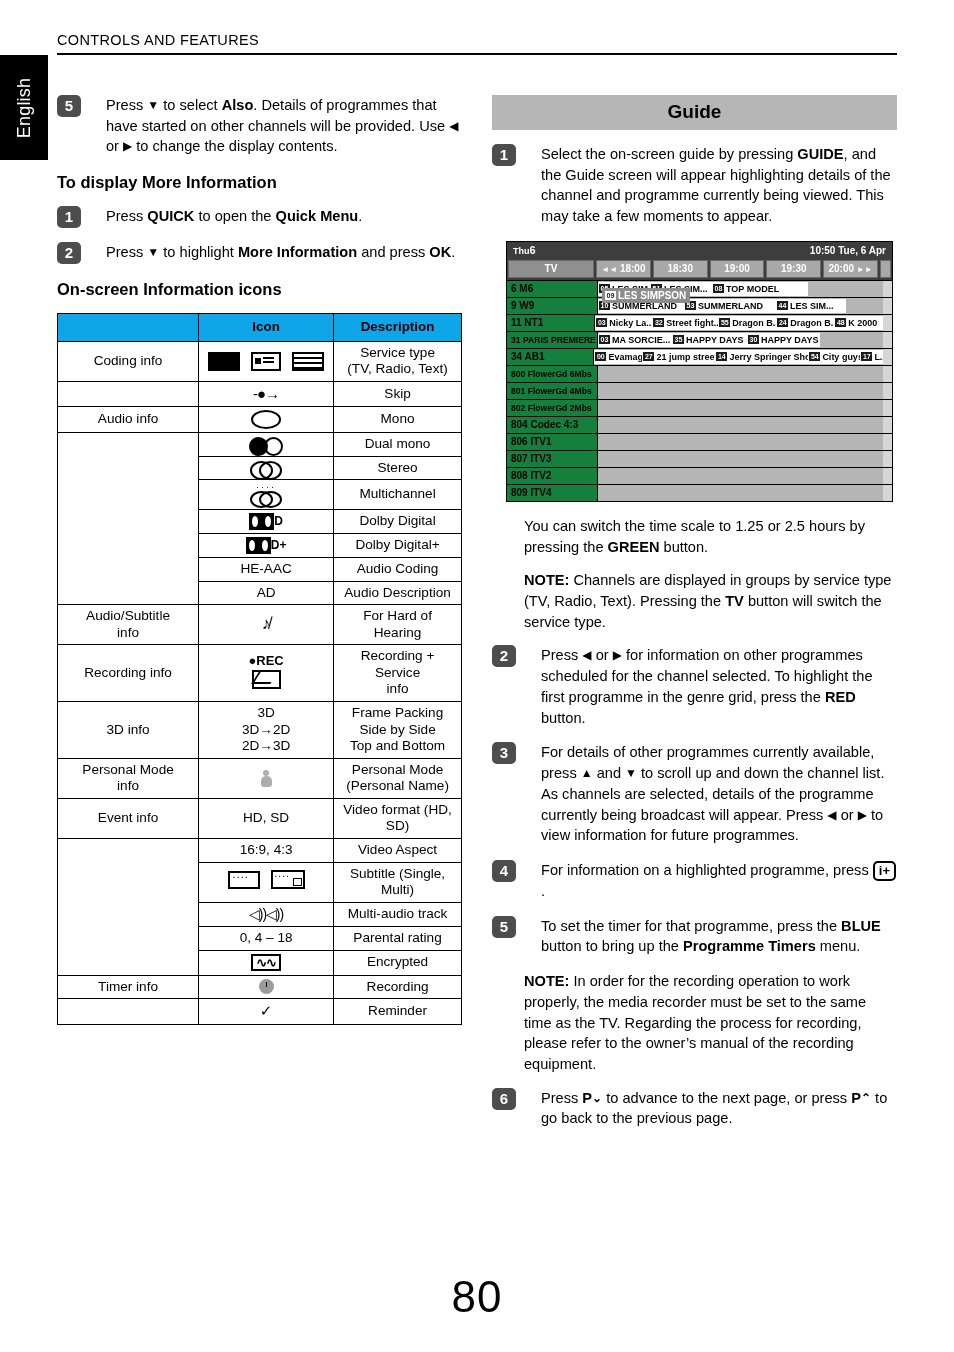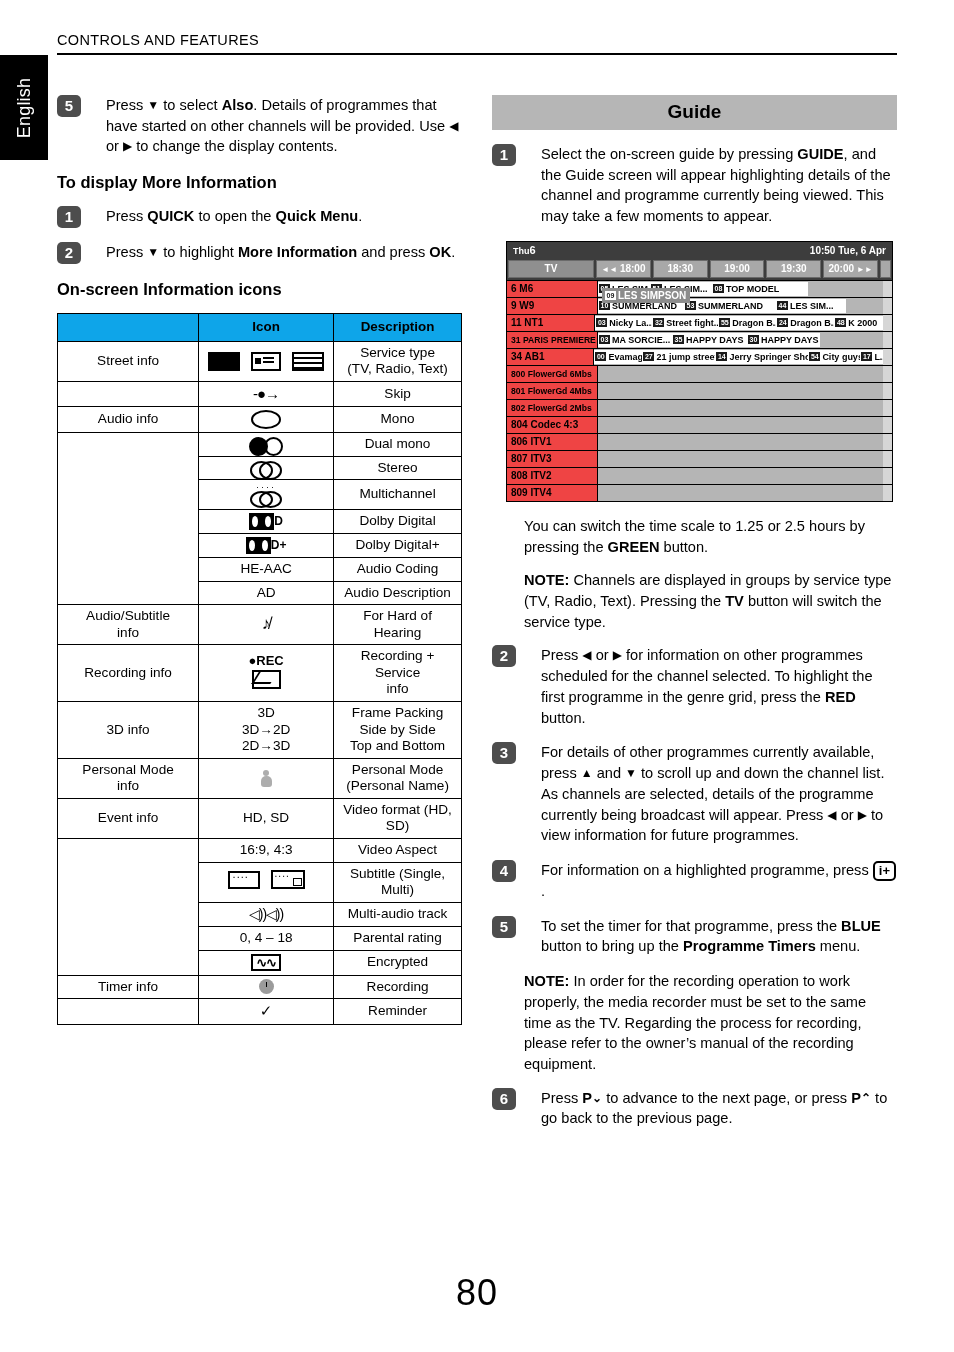--- a/index.html
+++ b/index.html
@@ -128,21 +128,21 @@
     font-size:10px;line-height:15px;border:1px solid #6a6a6a;
   }
   .epg-bar .tcell{
     flex:1;background:#a8a8a8;color:#fff;text-align:center;font-weight:bold;
     font-size:10px;line-height:15px;border:1px solid #6a6a6a;position:relative;
   }
   .epg-bar .tcell .arr{font-size:8px;}
   .epg-bar .tail{width:9px;background:#a8a8a8;border:1px solid #6a6a6a;}
   .epg-row{display:flex;border-top:1px solid #000;min-height:16px;}
   .epg-row .ch{
-    width:86px;background:#ef4444;font-weight:bold;font-size:10px;
+    width:86px;background:#15803d;font-weight:bold;font-size:10px;
     line-height:16px;padding-left:4px;white-space:nowrap;overflow:hidden;
     border-right:1px solid #000;
   }
   .epg-row .ch.sm{font-size:8.6px;}
   .epg-row .prog{flex:1;position:relative;background:#b5b5b5;display:flex;align-items:center;}
   .epg-row .prog .seg{
     background:#fff;height:14px;display:flex;align-items:center;
     font-size:9px;font-weight:bold;white-space:nowrap;overflow:hidden;margin:0;
   }
   .badge{
@@ -158,21 +158,21 @@
   .epg-row .endcap{width:9px;background:#d6d6d6;}
 
   
   .kb{display:inline-block;font-size:12px;line-height:1;vertical-align:1px;}
   .ibtn{display:inline-block;border:2px solid #000;border-radius:5px;
     padding:0 4px;font-size:13px;font-weight:bold;line-height:16px;}
 
   
   .folio{
     position:absolute;left:0;right:0;top:1272px;text-align:center;
-    font-size:36px;letter-spacing:1px;
+    font-size:44px;letter-spacing:1px;
   }
 </style>
 </head>
 <body>
 
 <div class="lang-tab">
   <span>English</span>
 </div>
 
 <div class="runhead">CONTROLS AND FEATURES</div>
@@ -202,21 +202,21 @@
   <table class="icons">
     <thead>
       <tr>
         <th></th>
         <th>Icon</th>
         <th>Description</th>
       </tr>
     </thead>
     <tbody id="icons-body">
         <tr>
-          <td class="cat">Street info</td>
+          <td class="cat">Coding info</td>
           <td class="ic"><span><span class="g g-tv"></span><span class="gap"></span><span class="g g-radio"></span><span class="gap"></span><span class="g g-text"></span></span></td>
           <td class="de">Service type<br>(TV, Radio, Text)</td>
         </tr>
         <tr>
           <td class="cat blank"></td>
           <td class="ic"><span><span class="g-skip">-●→</span></span></td>
           <td class="de">Skip</td>
         </tr>
         <tr>
           <td class="cat">Audio info</td>

